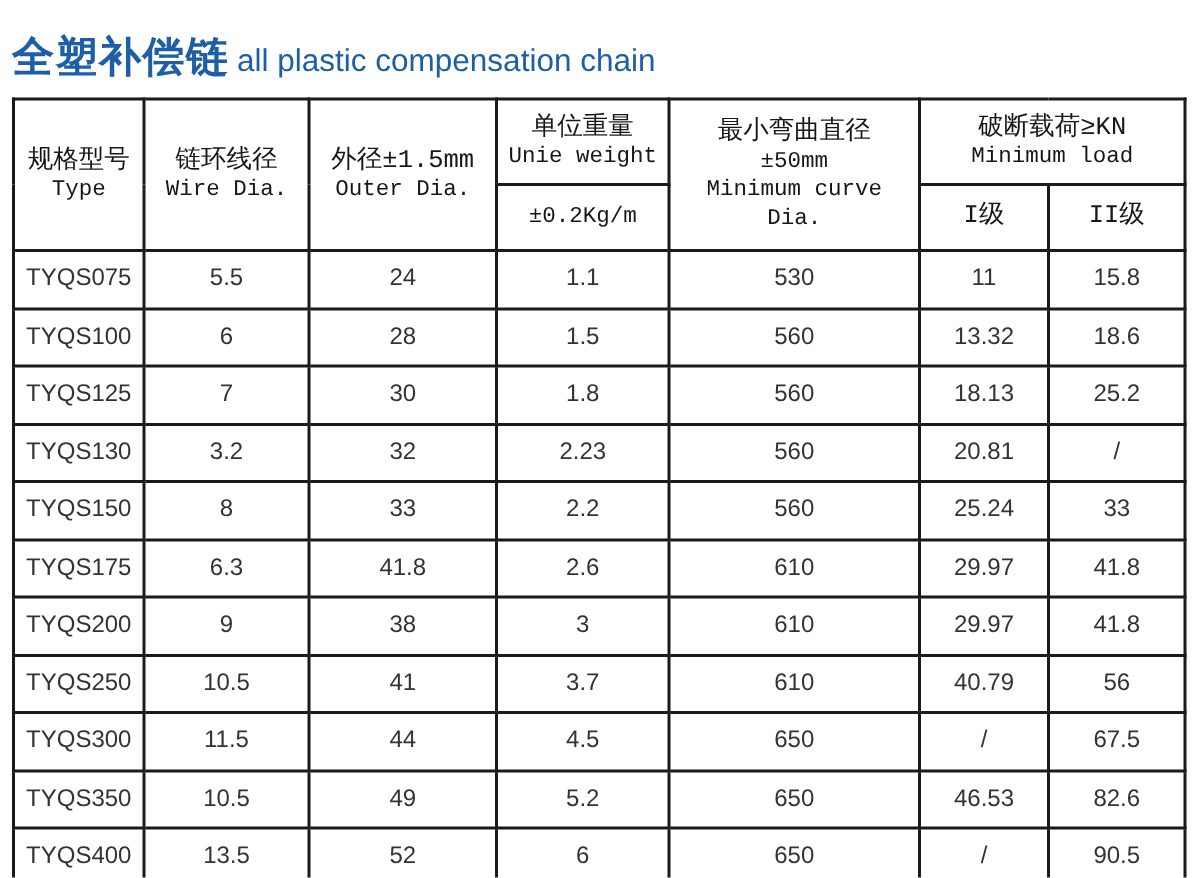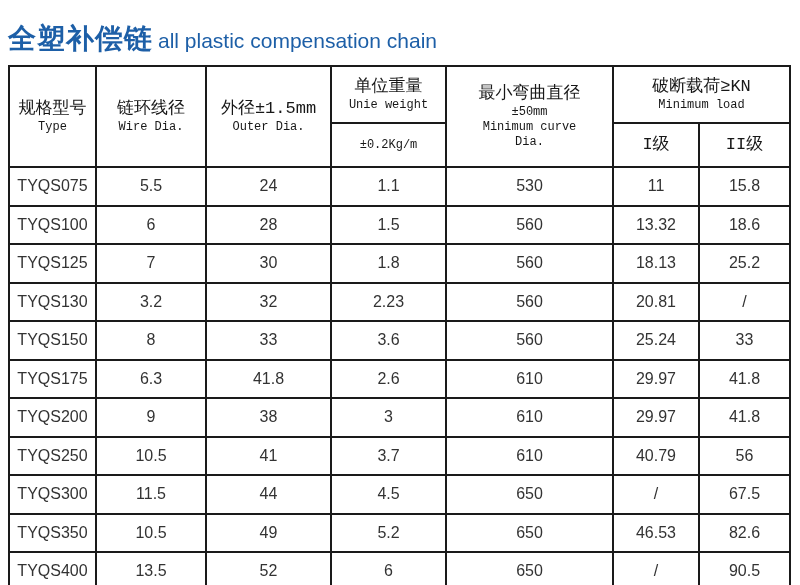--- a/index.html
+++ b/index.html
@@ -48,21 +48,21 @@
   .spec-table thead th {
     font-weight: normal;
     color: #171717;
     font-family: "Liberation Mono", "DejaVu Sans Mono", monospace;
     line-height: 1.25;
   }
   .spec-table thead tr.h-row1 { height: 57px; }
   .spec-table thead tr.h-row2 { height: 44px; }
   .h-line { display: block; }
   .h-cn { font-size: 17px; }
-  .h-en { font-size: 12px; }
+  .h-en { font-size: 15px; }
   .spec-table tbody td {
     height: 36.5px;
     font-size: 16px;
     color: #333333;
     font-family: "Liberation Sans", "DejaVu Sans", sans-serif;
   }
 </style>
 </head>
 <body>
 
@@ -155,21 +155,21 @@
         <td>32</td>
         <td>2.23</td>
         <td>560</td>
         <td>20.81</td>
         <td>/</td>
       </tr>
       <tr>
         <td>TYQS150</td>
         <td>8</td>
         <td>33</td>
-        <td>3.6</td>
+        <td>2.2</td>
         <td>560</td>
         <td>25.24</td>
         <td>33</td>
       </tr>
       <tr>
         <td>TYQS175</td>
         <td>6.3</td>
         <td>41.8</td>
         <td>2.6</td>
         <td>610</td>

